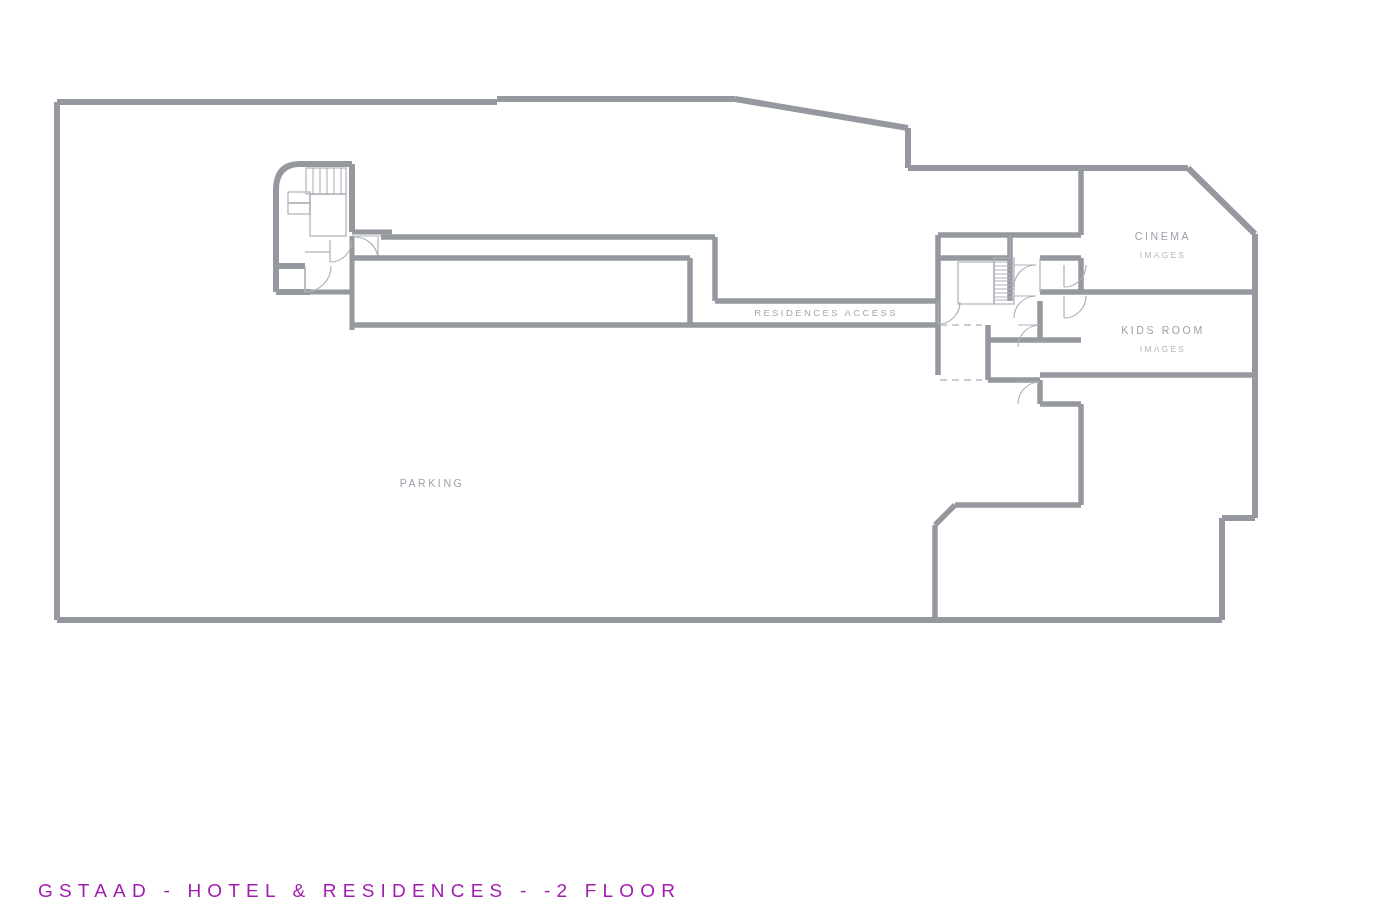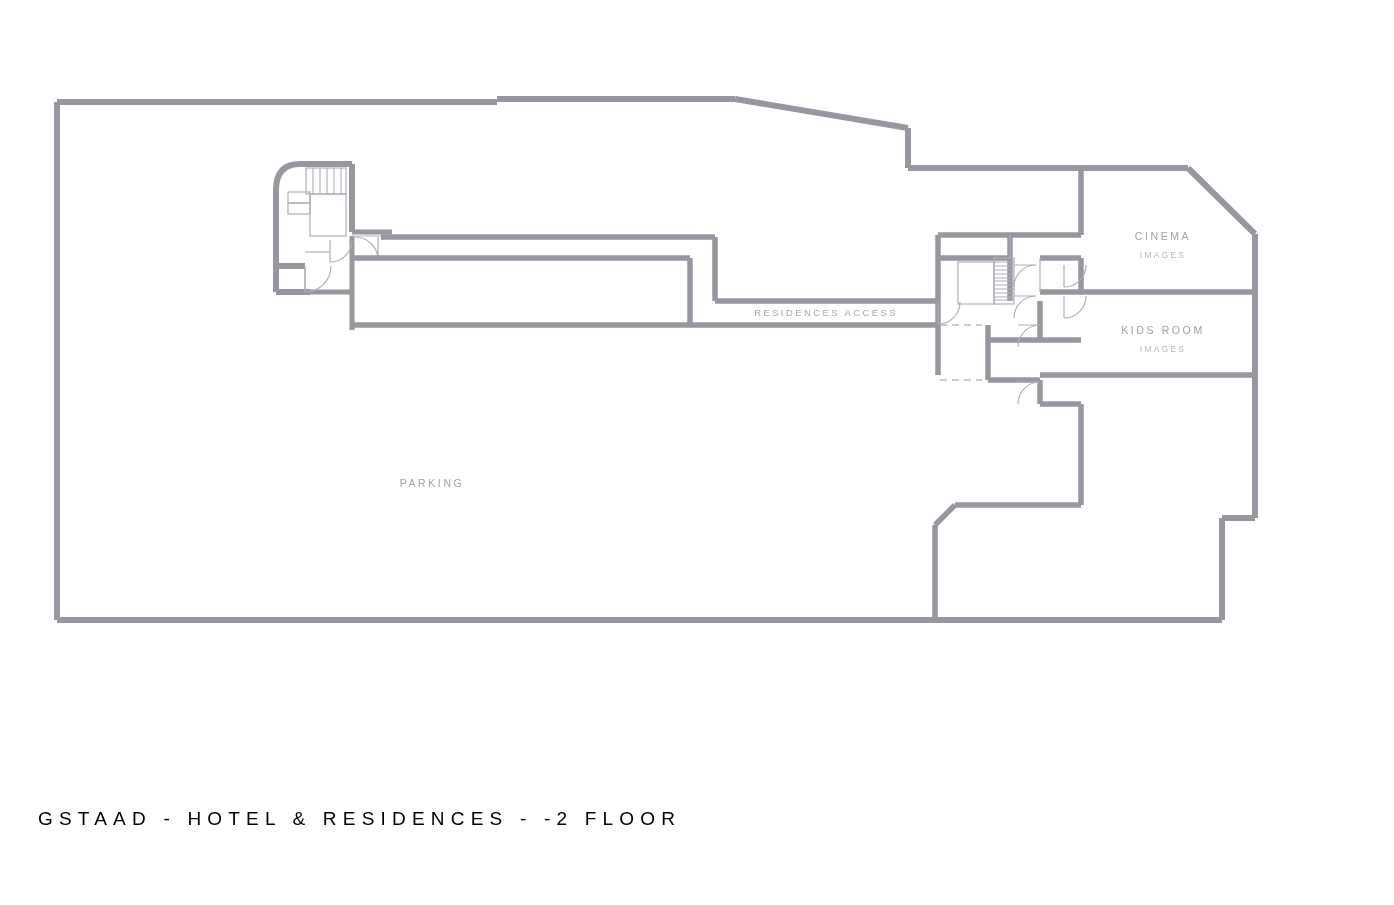--- a/index.html
+++ b/index.html
@@ -47,25 +47,25 @@
     font-family: "Liberation Sans", sans-serif;
     fill: #a3a6ae;
     font-size: 9.5px;
     letter-spacing: 2.4px;
     text-anchor: middle;
     dominant-baseline: middle;
   }
   #plan-title {
     position: absolute;
     left: 38px;
-    top: 808px;
+    top: 880px;
     font-family: "Liberation Sans", sans-serif;
     font-size: 19px;
     letter-spacing: 6.2px;
-    color: #000000;
+    color: #a21caf;
     white-space: nowrap;
     font-weight: 400;
   }
 </style>
 </head>
 <body>
 
 <div id="floorplan-page">
 
   <svg id="plan-svg" viewBox="0 0 1394 905">

